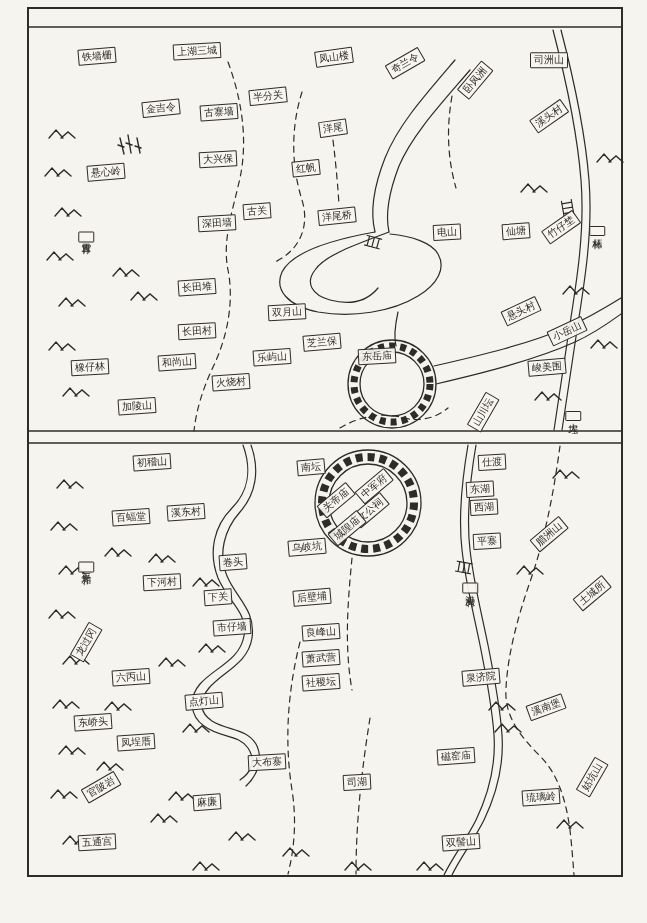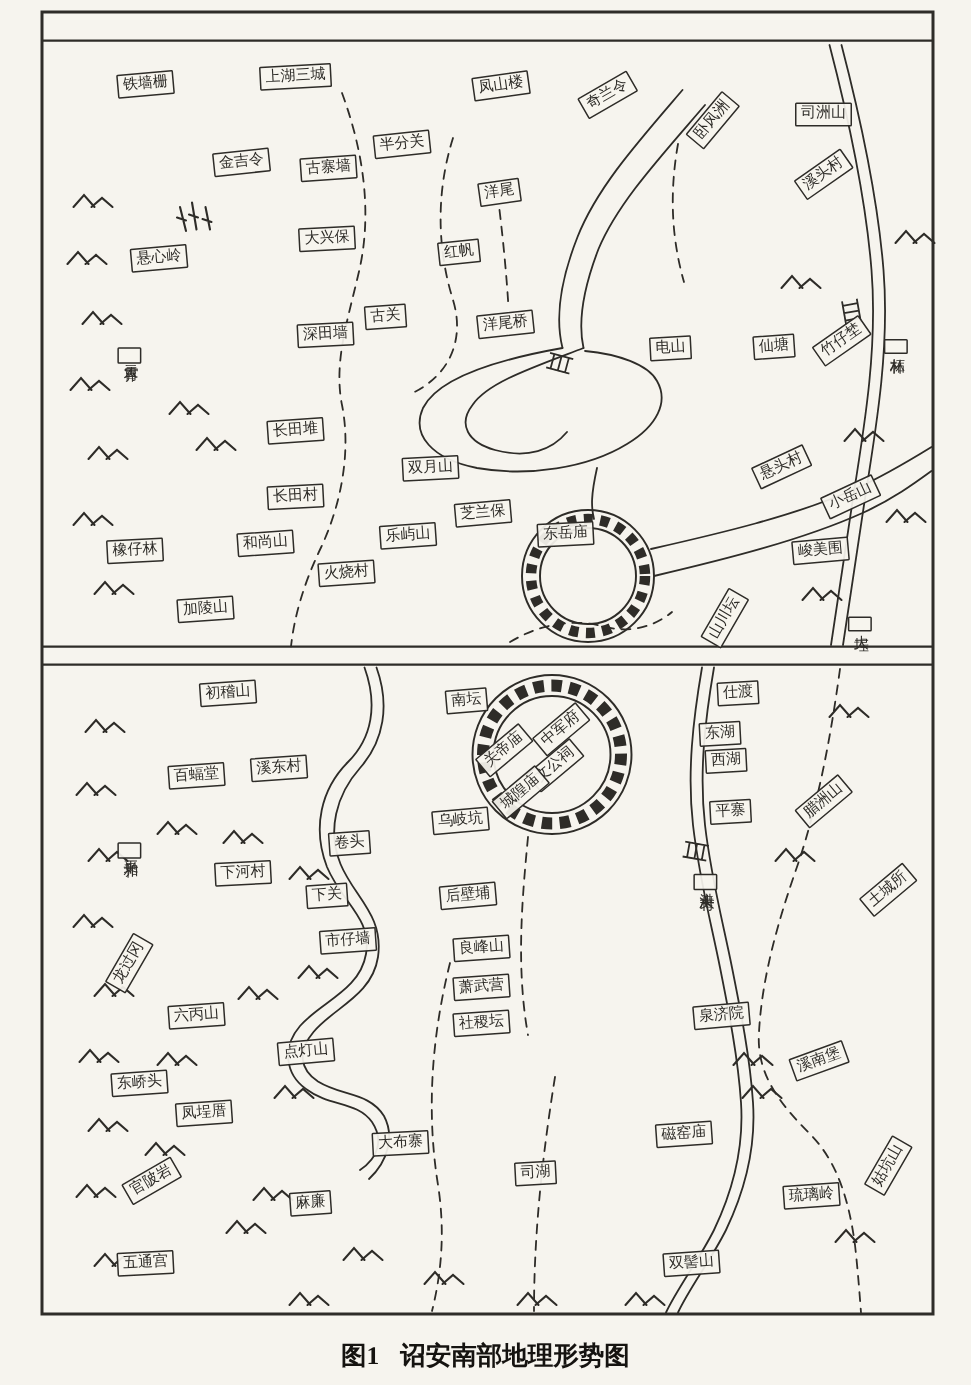--- a/index.html
+++ b/index.html
@@ -165,21 +165,21 @@
         <use href="#mtn" xlink:href="#mtn" x="344" y="860" width="30" height="12"></use>
       </g>
   </svg>
 
   <div class="label-layer">
       <div class="map-label" style="left: 97px; top: 56px; transform: translate(-50%, -50%) rotate(-5deg);">铁墙栅</div>
       <div class="map-label" style="left: 197px; top: 51px; transform: translate(-50%, -50%) rotate(-3deg);">上湖三城</div>
       <div class="map-label" style="left: 334px; top: 57px; transform: translate(-50%, -50%) rotate(-8deg);">凤山楼</div>
       <div class="map-label" style="left: 405px; top: 63px; transform: translate(-50%, -50%) rotate(-30deg);">奇兰令</div>
       <div class="map-label" style="left: 475px; top: 80px; transform: translate(-50%, -50%) rotate(-50deg);">卧风洲</div>
-      <div class="map-label" style="left: 549px; top: 76px; transform: translate(-50%, -50%) rotate(0deg);">司洲山</div>
+      <div class="map-label" style="left: 549px; top: 60px; transform: translate(-50%, -50%) rotate(0deg);">司洲山</div>
       <div class="map-label" style="left: 268px; top: 96px; transform: translate(-50%, -50%) rotate(-6deg);">半分关</div>
       <div class="map-label" style="left: 161px; top: 108px; transform: translate(-50%, -50%) rotate(-6deg);">金吉令</div>
       <div class="map-label" style="left: 219px; top: 112px; transform: translate(-50%, -50%) rotate(-4deg);">古寨墙</div>
       <div class="map-label" style="left: 549px; top: 116px; transform: translate(-50%, -50%) rotate(-35deg);">溪头村</div>
       <div class="map-label" style="left: 333px; top: 128px; transform: translate(-50%, -50%) rotate(-8deg);">洋尾</div>
       <div class="map-label" style="left: 218px; top: 159px; transform: translate(-50%, -50%) rotate(-3deg);">大兴保</div>
       <div class="map-label" style="left: 306px; top: 168px; transform: translate(-50%, -50%) rotate(-6deg);">红帆</div>
       <div class="map-label" style="left: 106px; top: 172px; transform: translate(-50%, -50%) rotate(-5deg);">悬心岭</div>
       <div class="map-label" style="left: 257px; top: 211px; transform: translate(-50%, -50%) rotate(-4deg);">古关</div>
       <div class="map-label" style="left: 337px; top: 216px; transform: translate(-50%, -50%) rotate(-6deg);">洋尾桥</div>
@@ -240,16 +240,13 @@
       <div class="map-label" style="left: 456px; top: 756px; transform: translate(-50%, -50%) rotate(-4deg);">磁窑庙</div>
       <div class="map-label" style="left: 101px; top: 787px; transform: translate(-50%, -50%) rotate(-30deg);">官陂岩</div>
       <div class="map-label" style="left: 357px; top: 782px; transform: translate(-50%, -50%) rotate(-3deg);">司湖</div>
       <div class="map-label" style="left: 592px; top: 777px; transform: translate(-50%, -50%) rotate(-60deg);">姑坑山</div>
       <div class="map-label" style="left: 541px; top: 797px; transform: translate(-50%, -50%) rotate(-4deg);">琉璃岭</div>
       <div class="map-label" style="left: 207px; top: 802px; transform: translate(-50%, -50%) rotate(-4deg);">麻廉</div>
       <div class="map-label" style="left: 97px; top: 842px; transform: translate(-50%, -50%) rotate(-3deg);">五通宫</div>
       <div class="map-label" style="left: 461px; top: 842px; transform: translate(-50%, -50%) rotate(-4deg);">双髻山</div>
     </div>
 
-  <div class="caption">
-    <span class="fig-label">图1</span><span>诏安南部地理形势图</span>
-  </div>
 </div>
 
 </body></html>

